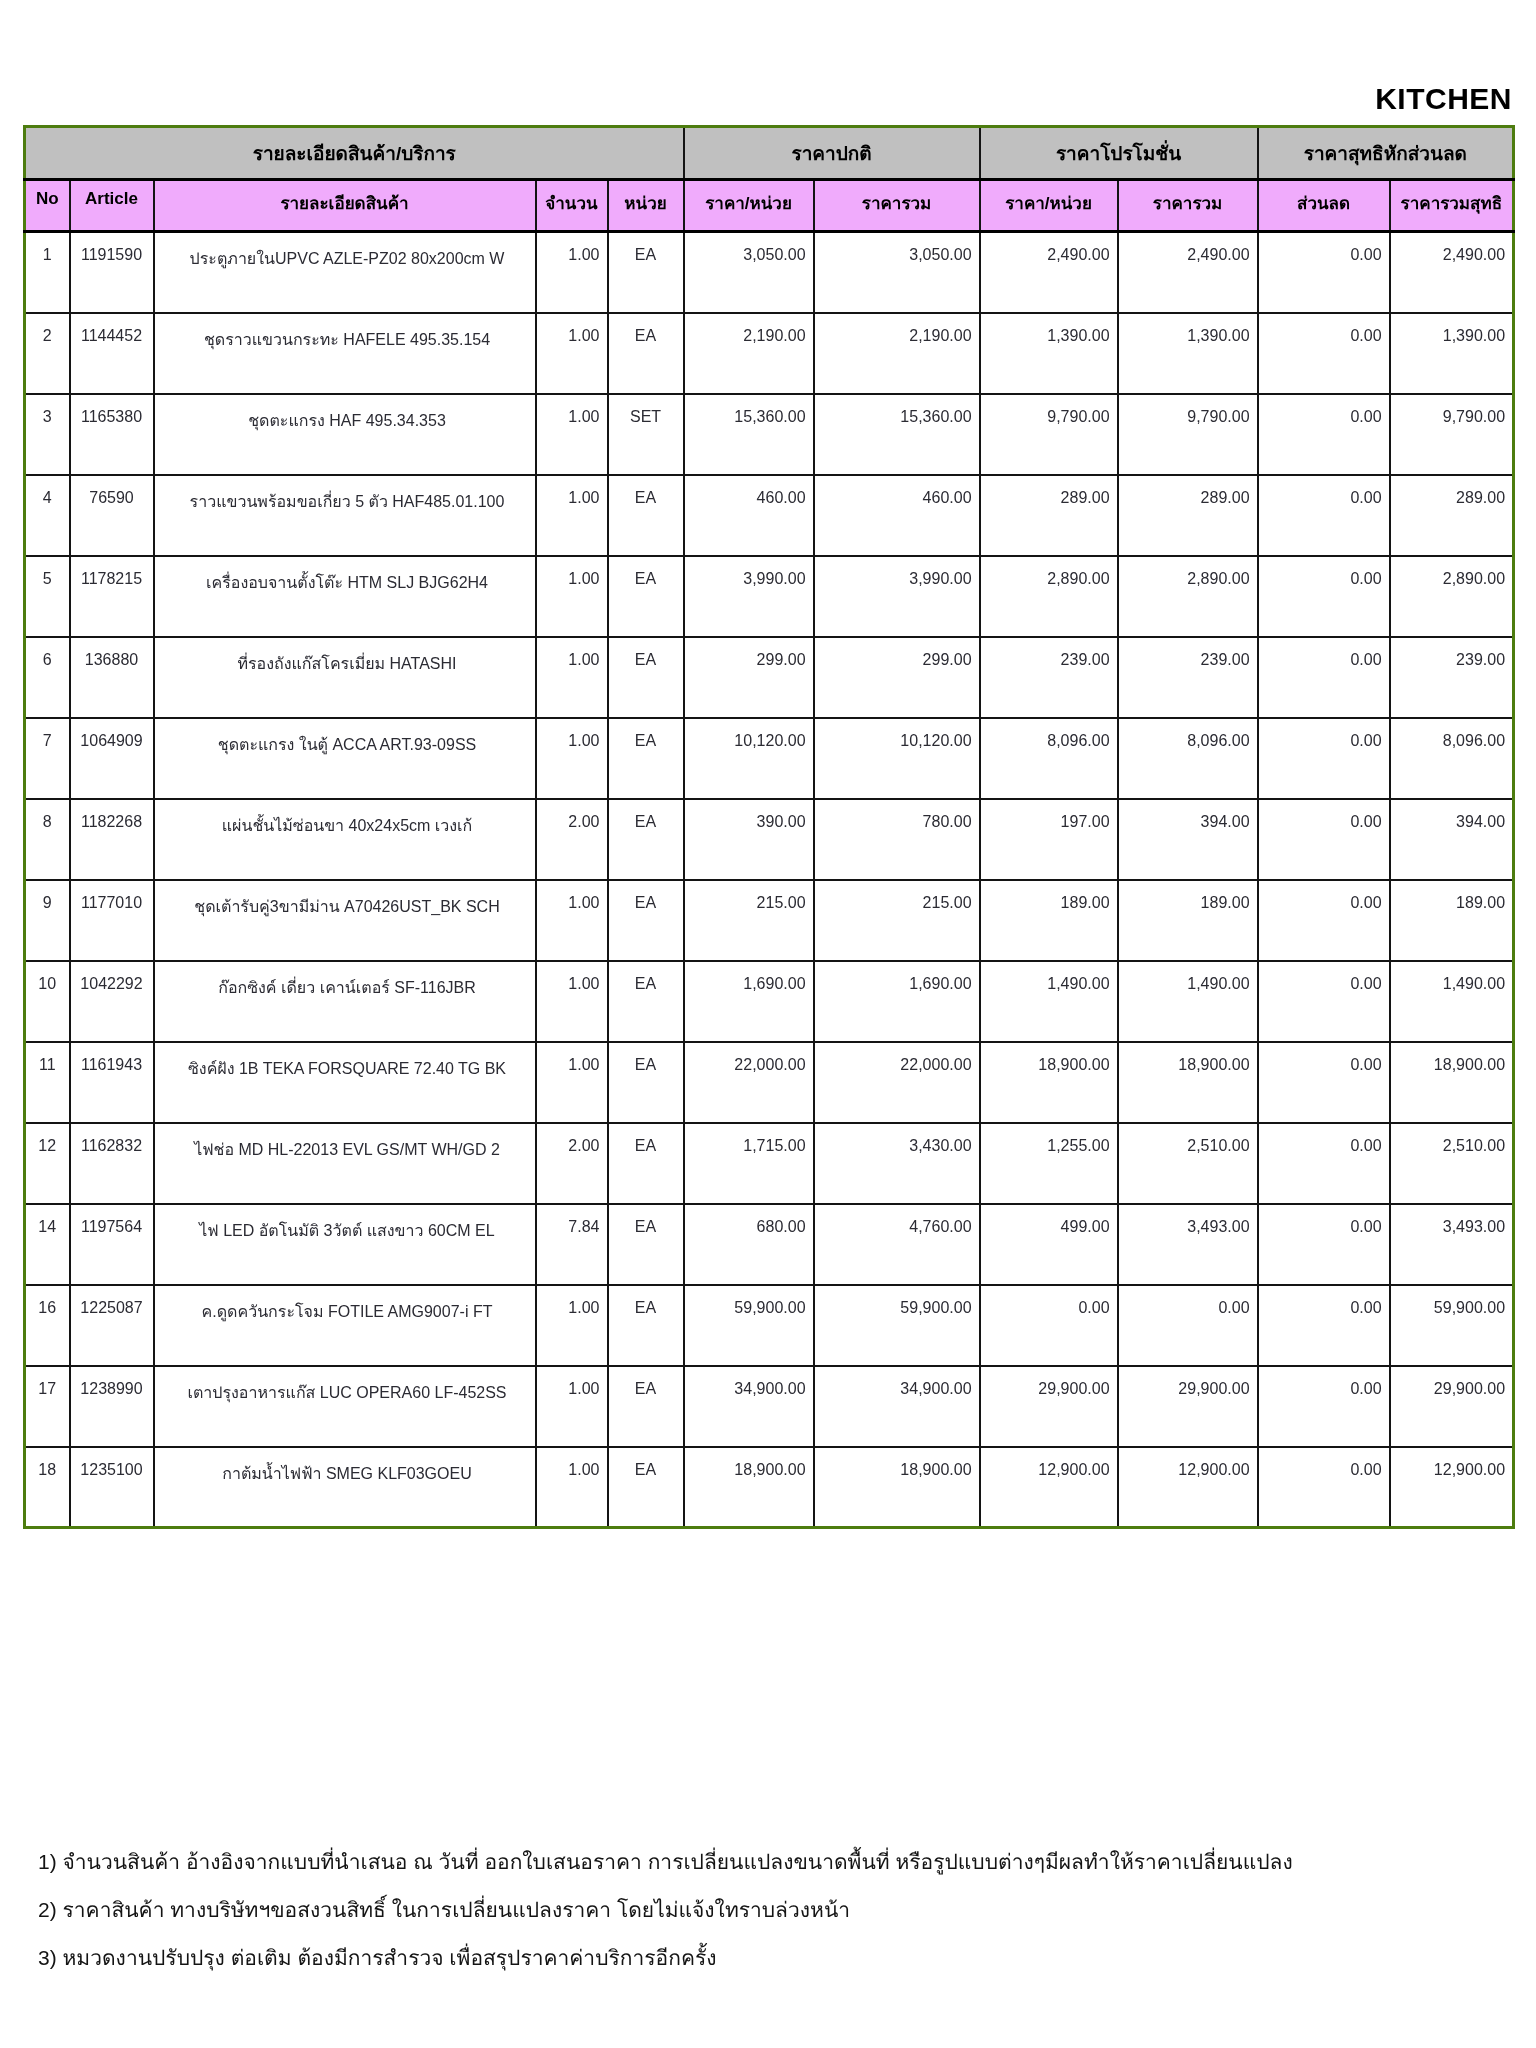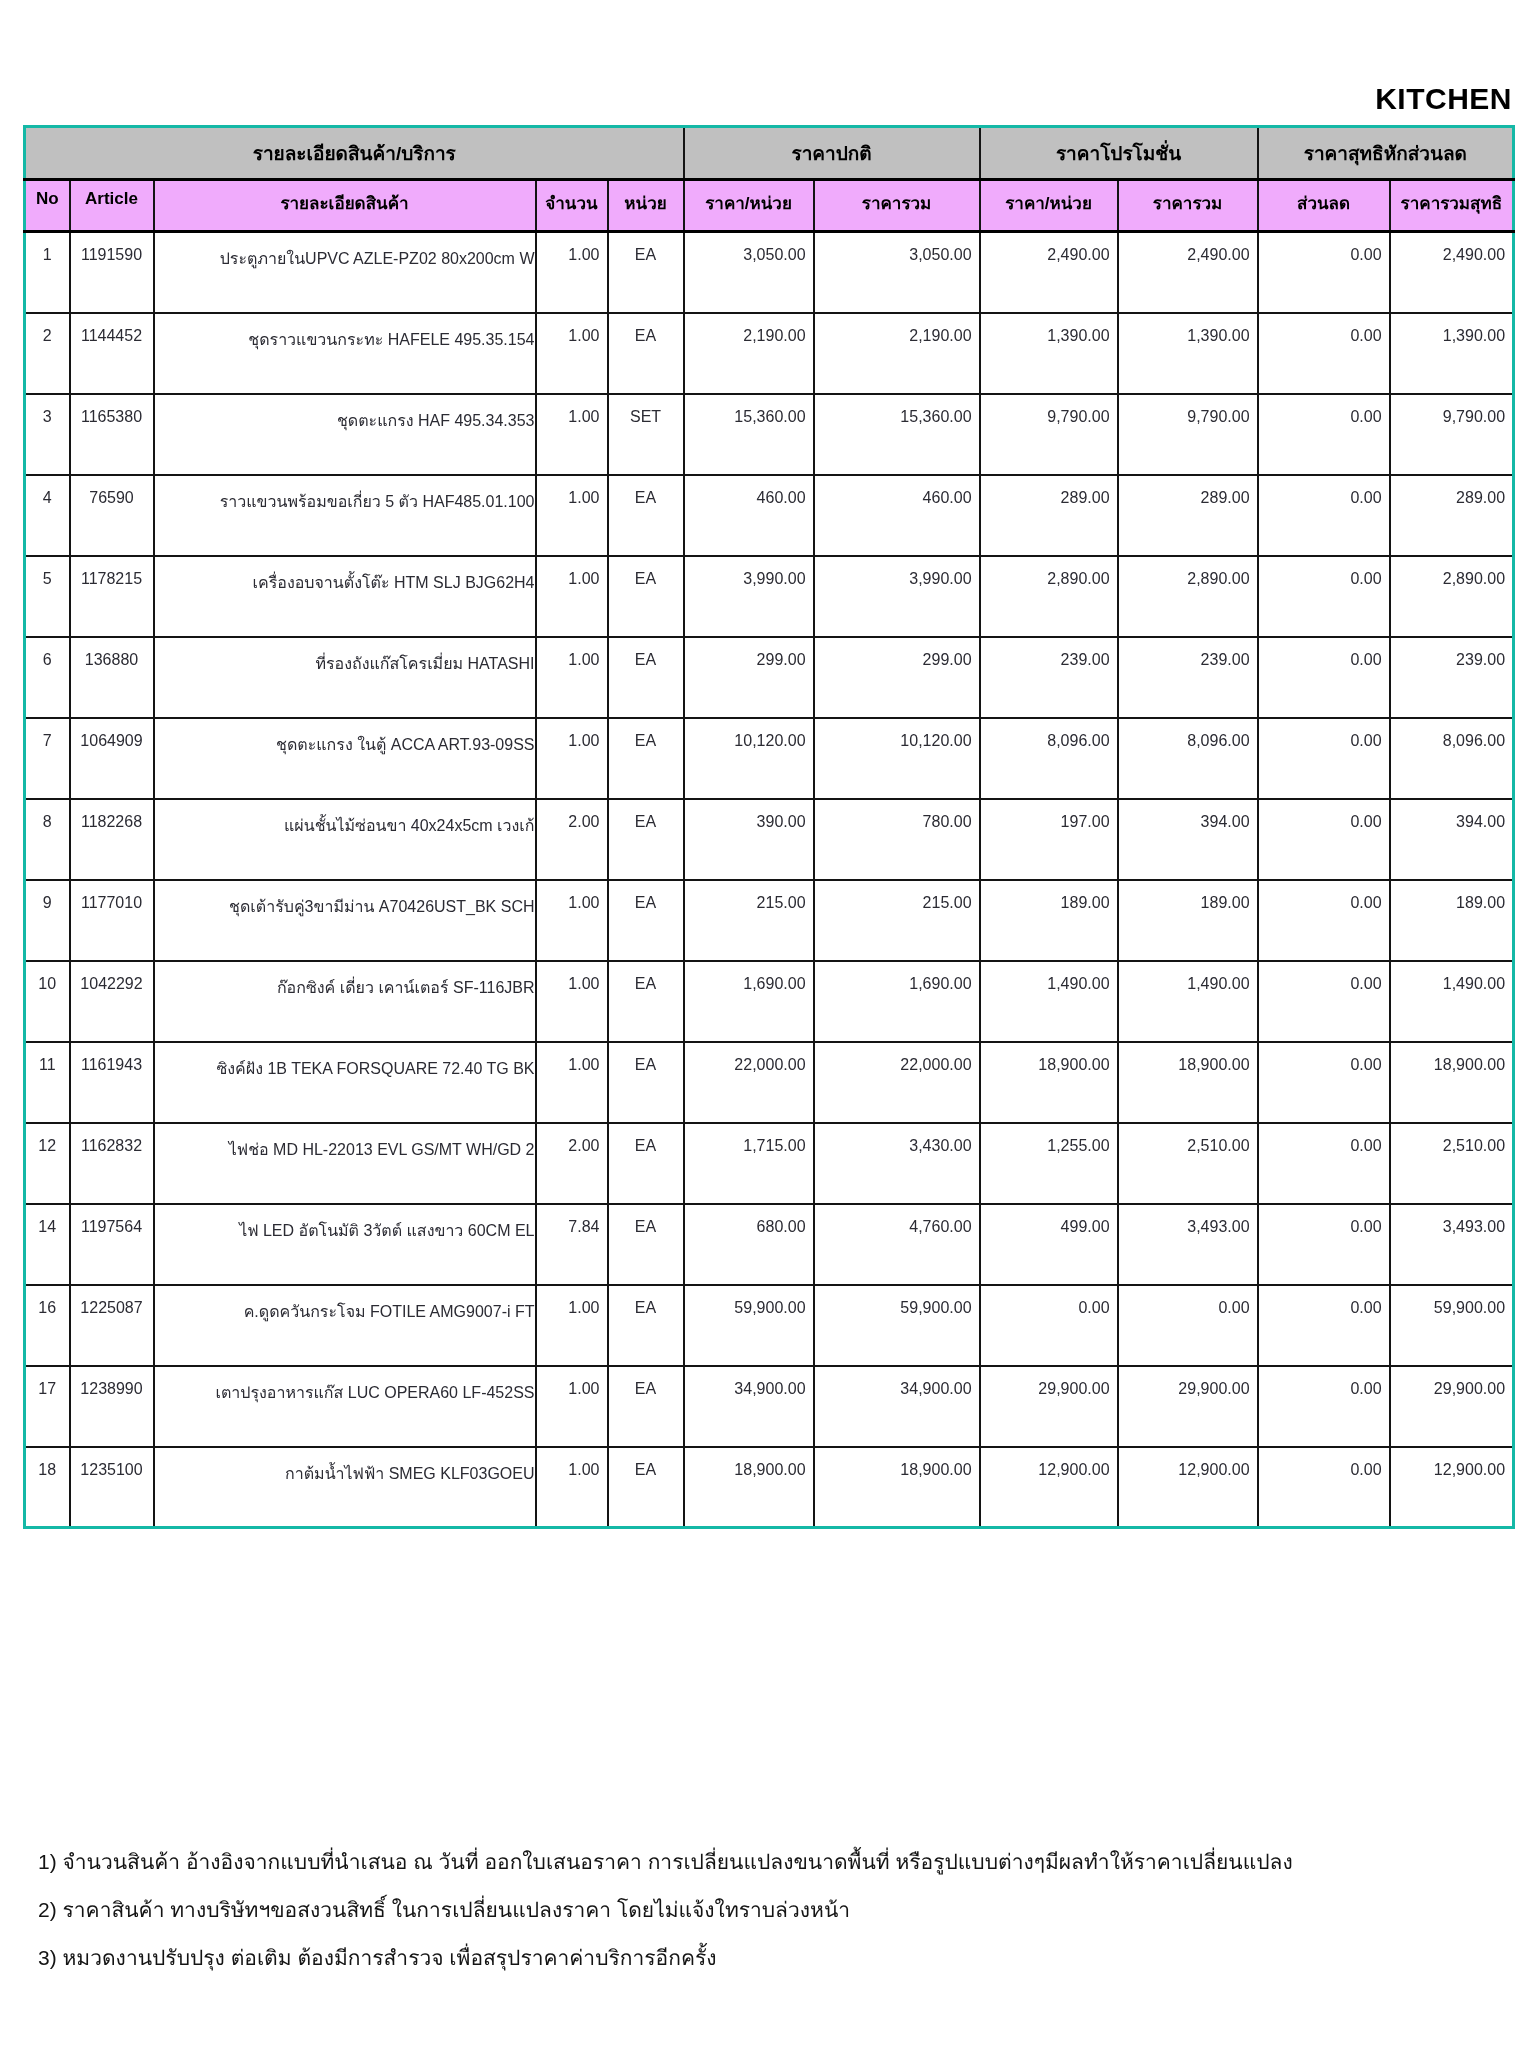--- a/index.html
+++ b/index.html
@@ -20,21 +20,21 @@
     color: #000;
     letter-spacing: 0.5px;
   }
 
   table.quote {
     position: absolute;
     left: 23px; top: 125px;
     width: 1489px;
     border-collapse: collapse;
     table-layout: fixed;
-    border: 3px solid #14b8a6;
+    border: 3px solid #4d7c0f;
   }
   table.quote th, table.quote td {
     border: 2px solid #141414;
     overflow: hidden;
   }
   tr.group-row th {
     background: #c0c0c0;
     height: 53px;
     font-size: 19px; font-weight: 700;
     text-align: center; vertical-align: middle;
@@ -53,21 +53,21 @@
   tbody tr { height: 81px; }
   tbody td {
     vertical-align: top;
     padding-top: 13px;
     font-size: 16px;
     color: #2b2b33;
     white-space: nowrap;
   }
   td.c-no { text-align: center; }
   td.c-article { text-align: center; }
-  td.c-desc { text-align: right; padding-left: 5px; padding-right: 0; }
+  td.c-desc { text-align: center; padding-left: 5px; padding-right: 0; }
   td.c-unit { text-align: center; }
   td.c-num { text-align: right; padding-right: 7px; }
 
   .notes {
     position: absolute;
     left: 38px; top: 1848px;
     width: 1480px;
     font-size: 21px;
     color: #141414;
   }

